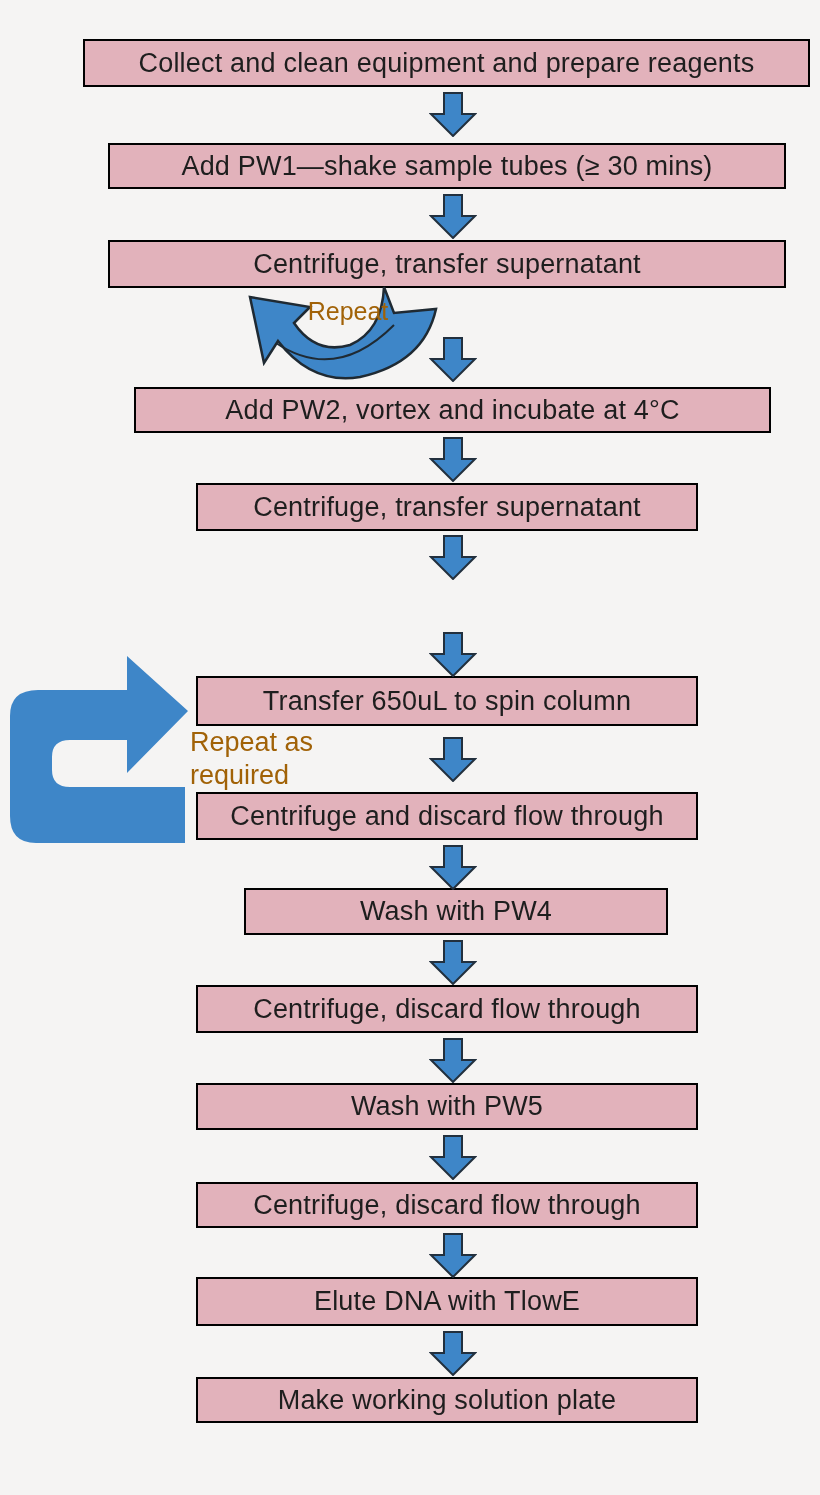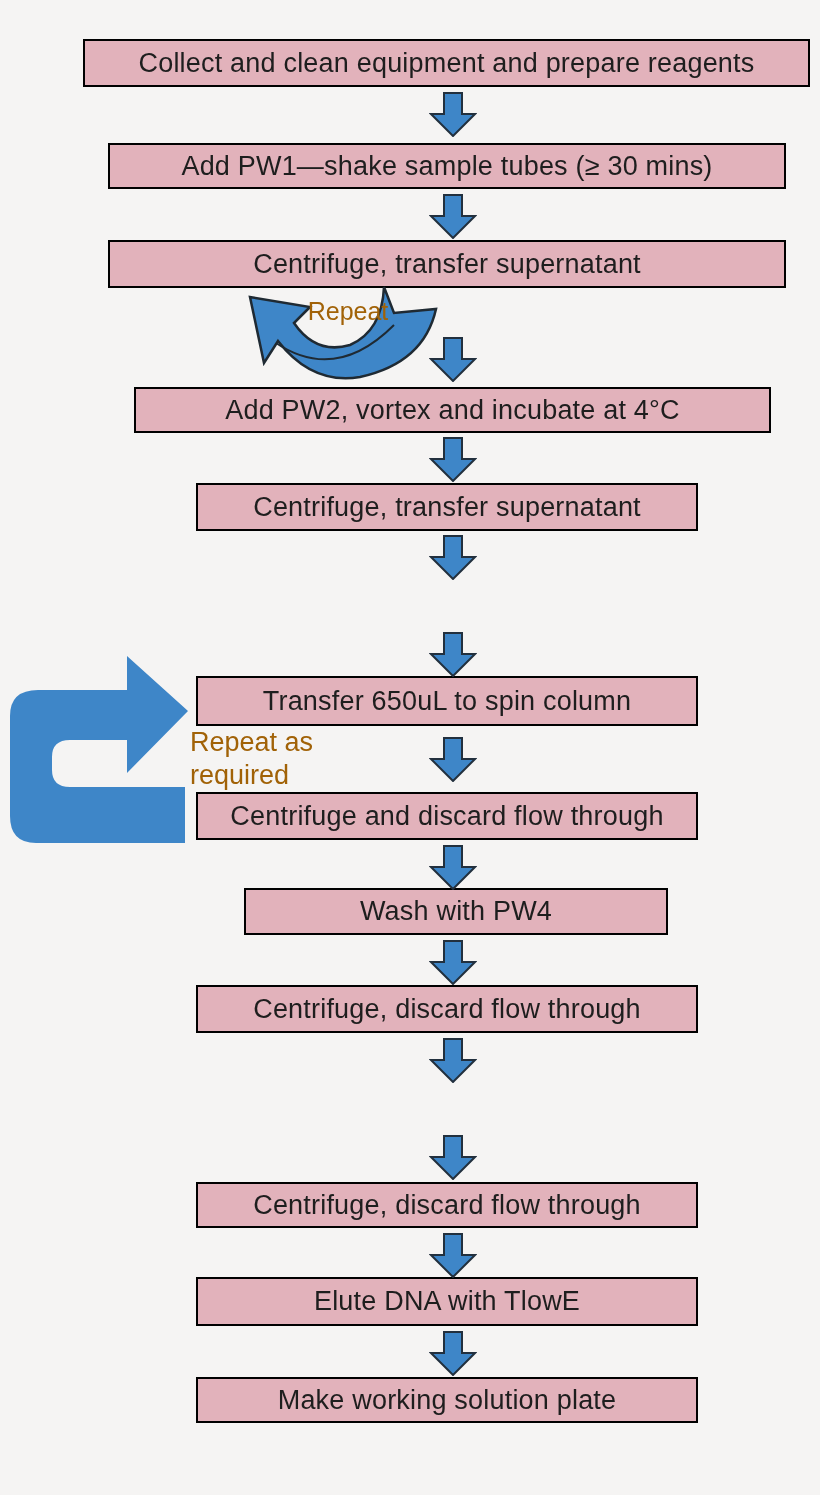--- a/index.html
+++ b/index.html
@@ -71,20 +71,23 @@
   </div>
   <div class="box" style="left:196px;top:792px;width:502px;height:48px;">
     <span>Centrifuge and discard flow through</span>
   </div>
   <div class="box" style="left:200px;top:888px;width:424px;height:47px;margin-left:44px;">
     <span>Wash with PW4</span>
   </div>
   <div class="box" style="left:196px;top:985px;width:502px;height:48px;">
     <span>Centrifuge, discard flow through</span>
   </div>
+  <div class="box" style="left:196px;top:1083px;width:502px;height:47px;">
+    <span>Wash with PW5</span>
+  </div>
   <div class="box" style="left:196px;top:1182px;width:502px;height:46px;">
     <span>Centrifuge, discard flow through</span>
   </div>
   <div class="box" style="left:196px;top:1377px;width:502px;height:46px;">
     <span>Make working solution plate</span>
   </div>
   <div class="box" style="left:196px;top:1277px;width:502px;height:49px;">
     <span>Elute DNA with TlowE</span>
   </div>
 

